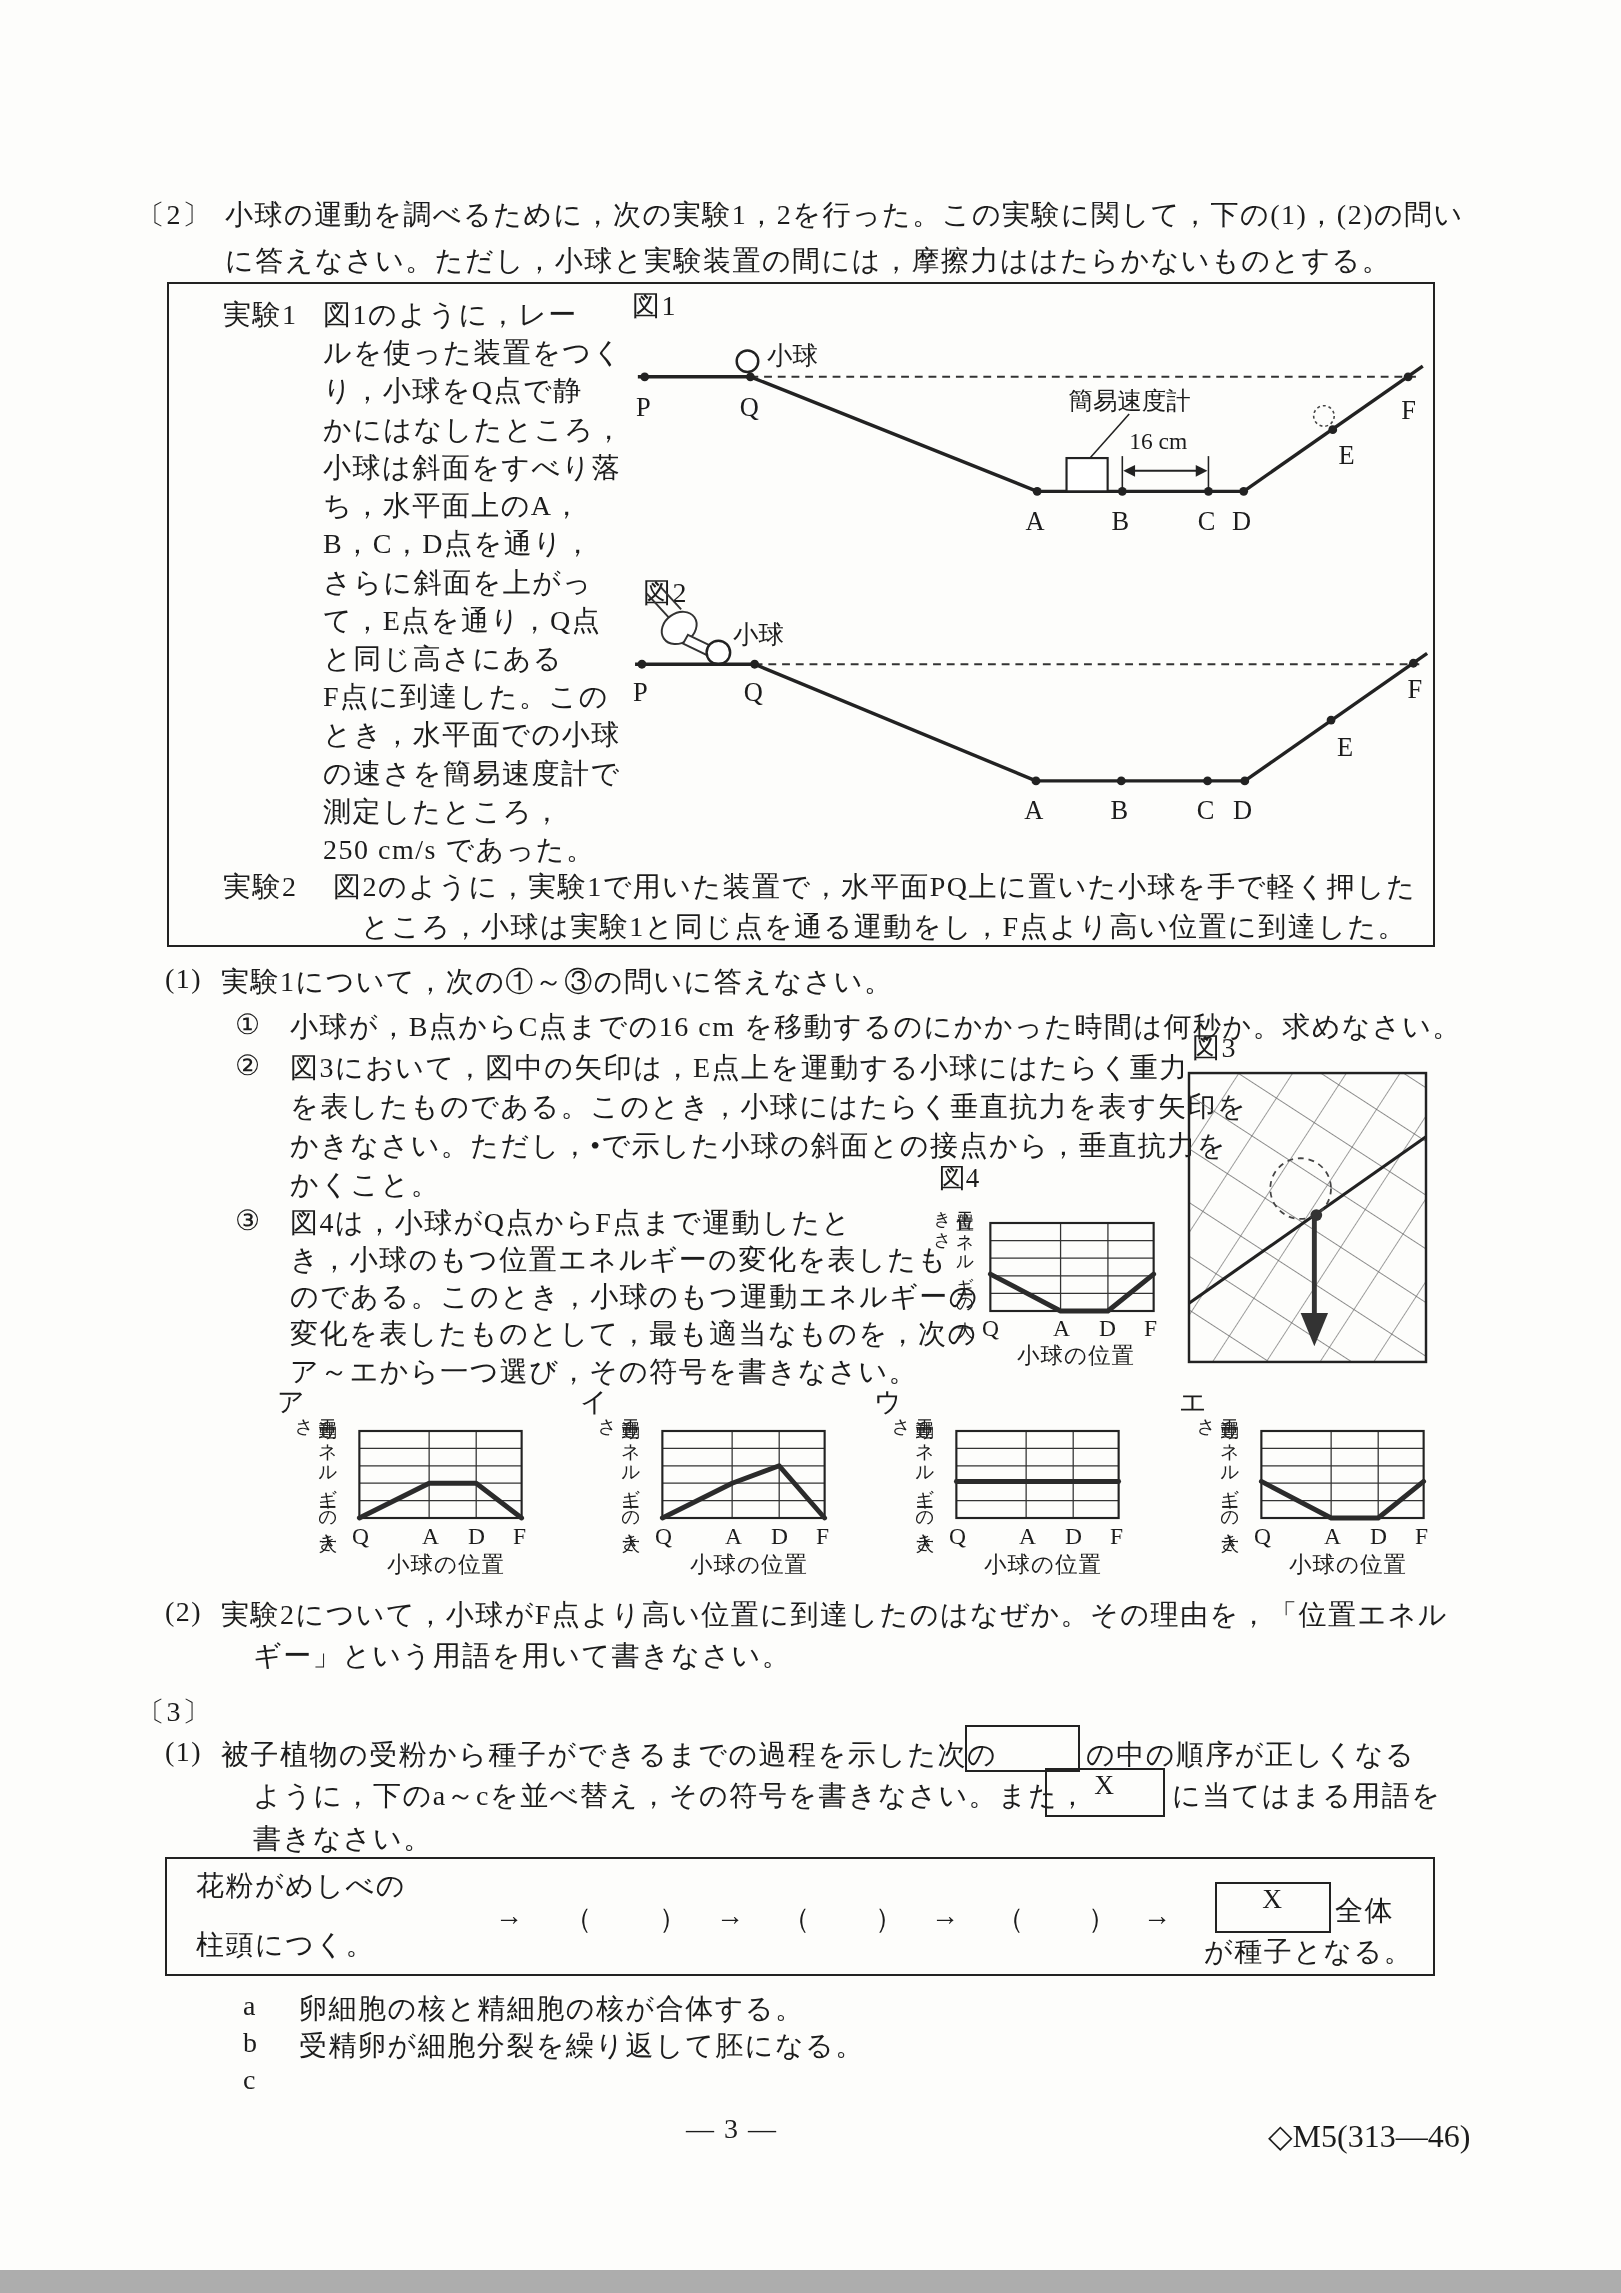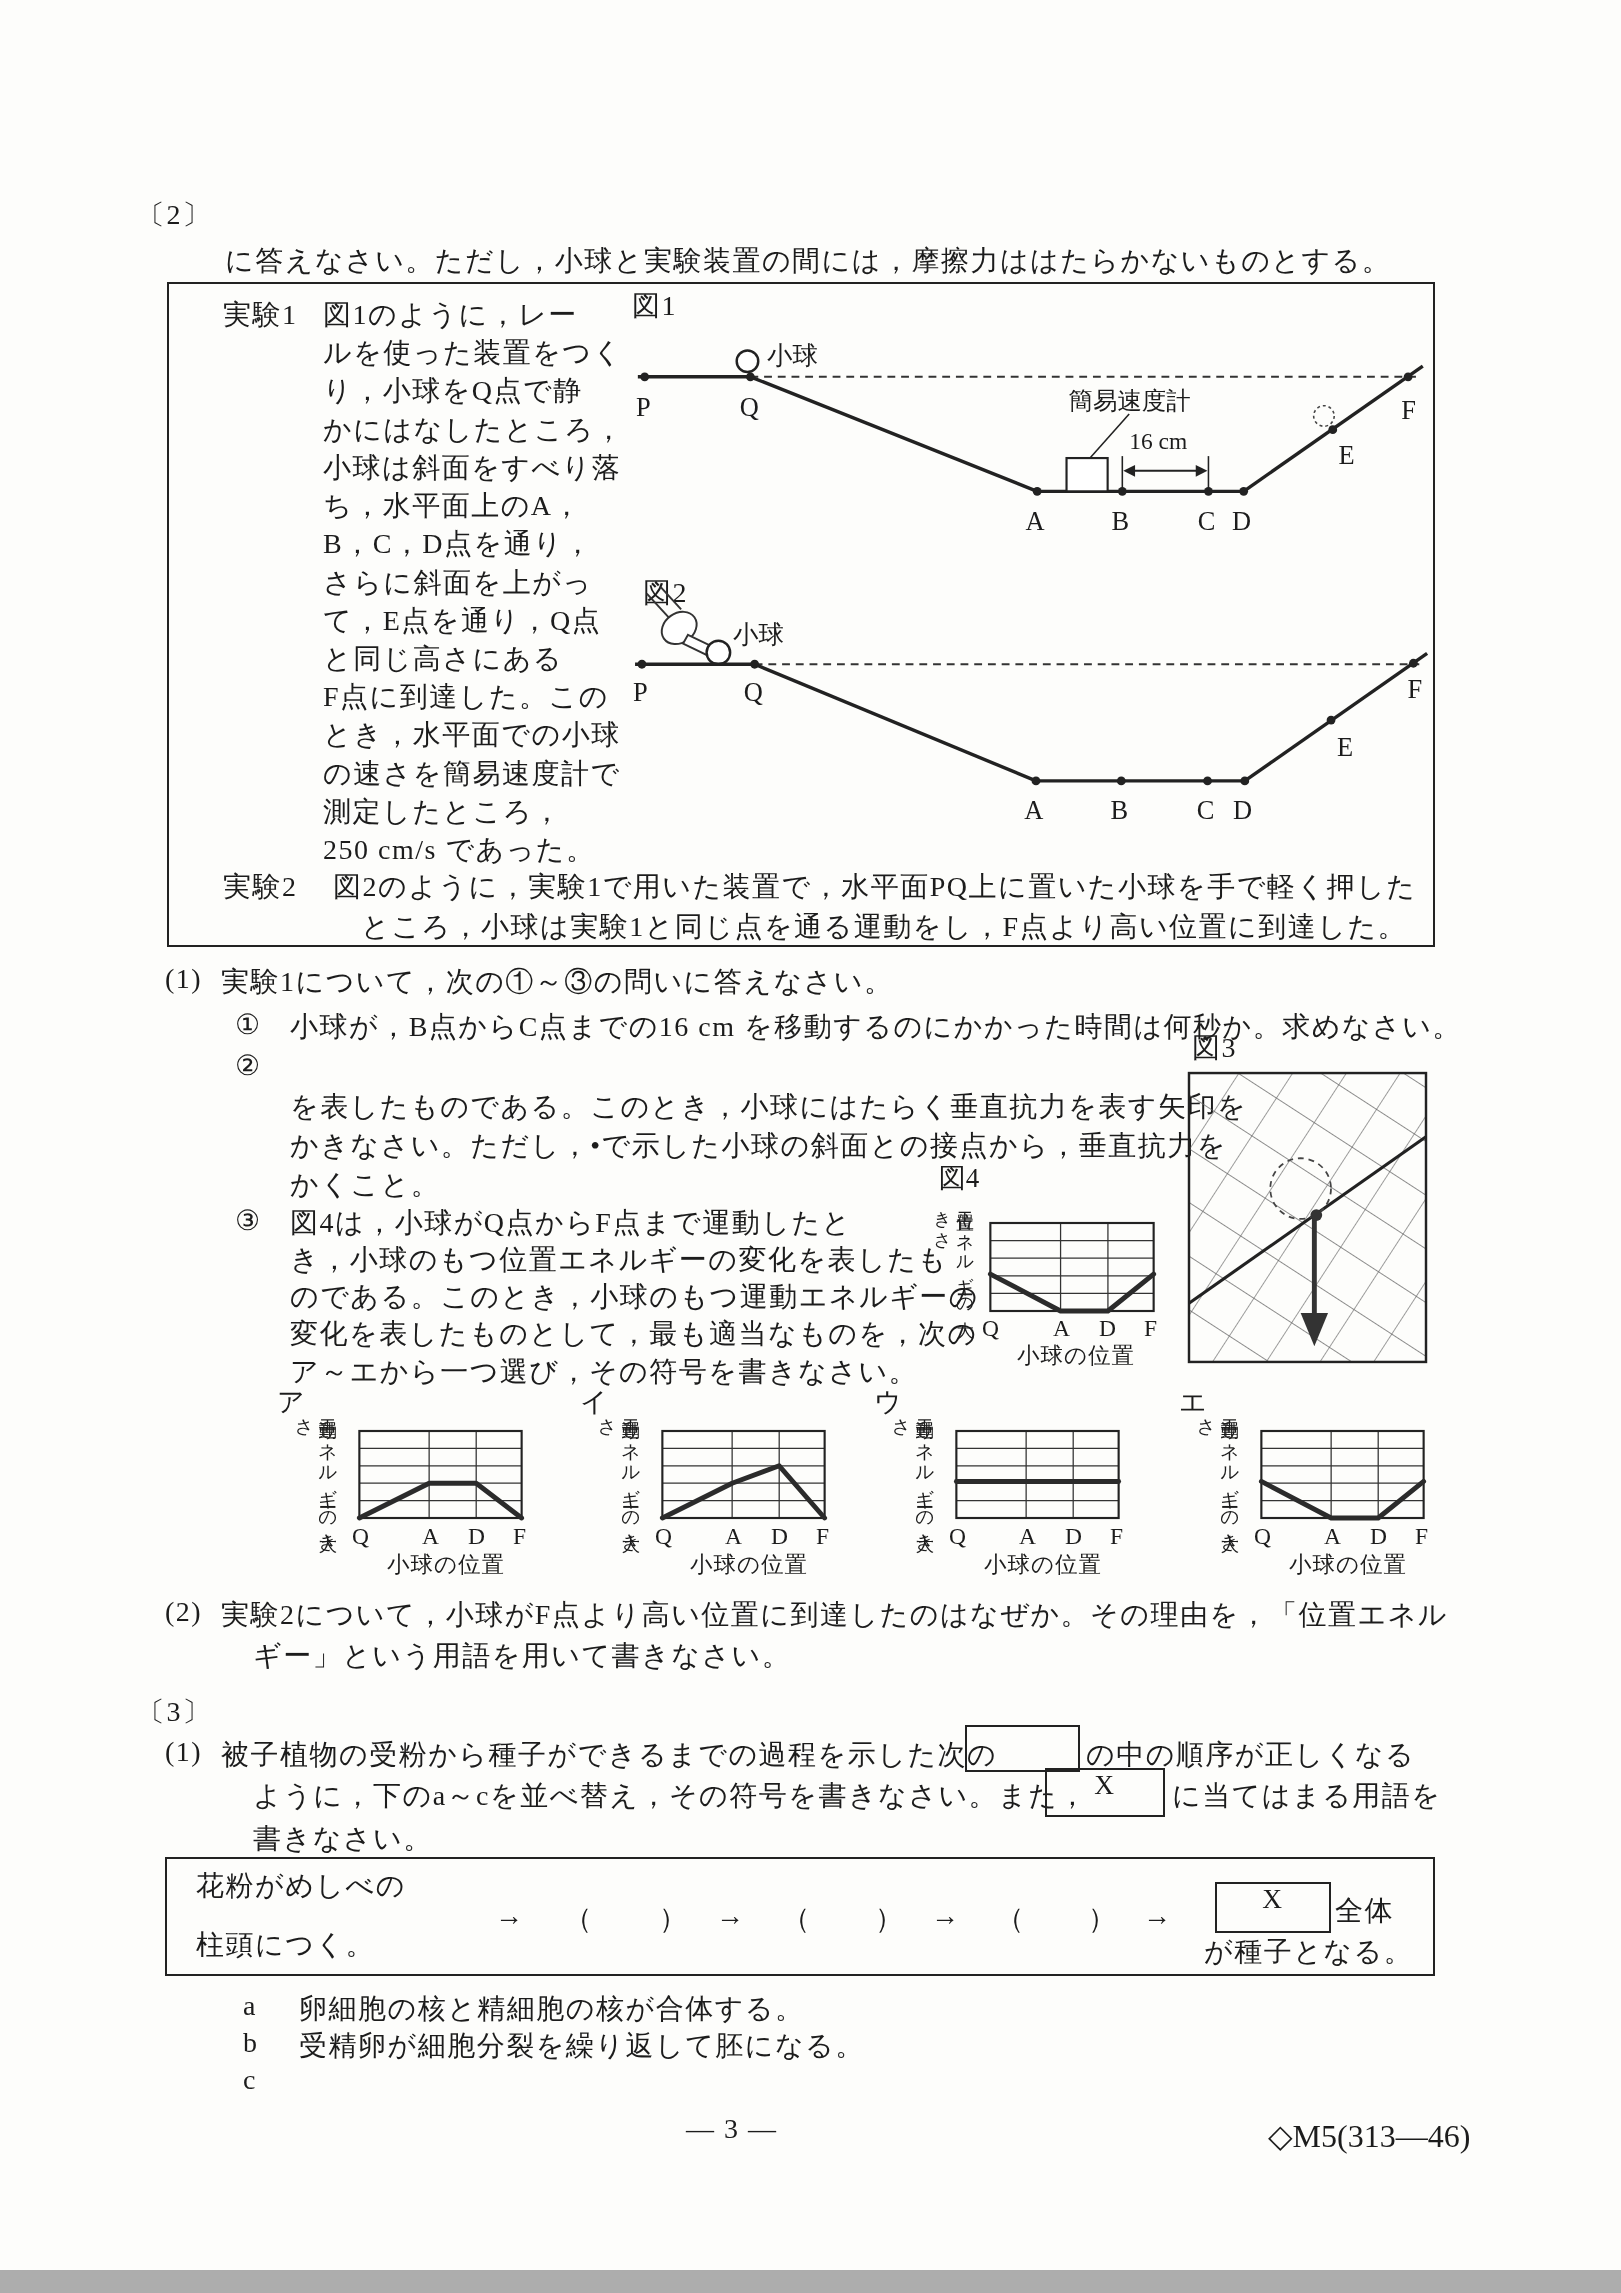--- a/index.html
+++ b/index.html
@@ -18,20 +18,21 @@
   svg{position:absolute;overflow:visible;}
   svg text{font-family:"Liberation Serif","DejaVu Serif",serif;fill:#1c1c1c;}
   .scanbar{position:absolute;left:0;top:2270px;width:1621px;height:23.5px;background:#adadad;}
 </style>
 </head>
 <body>
 
 <div class="page">
 
   <div class="t" style="left:137px;top:196px">〔2〕</div>
+  <div class="t" style="left:225px;top:196px">小球の運動を調べるために，次の実験1，2を行った。この実験に関して，下の(1)，(2)の問い</div>
   <div class="t" style="left:225px;top:242px">に答えなさい。ただし，小球と実験装置の間には，摩擦力ははたらかないものとする。</div>
 
   <div class="box" style="left:167px;top:282px;width:1264px;height:661px"></div>
 
   <div class="t" style="left:223px;top:296px">実験1</div>
   <div class="t" style="left:323px;top:296px">図1のように，レー</div>
   <div class="t" style="left:323px;top:334px">ルを使った装置をつく</div>
   <div class="t" style="left:323px;top:372px">り，小球をQ点で静</div>
   <div class="t" style="left:323px;top:411px">かにはなしたところ，</div>
   <div class="t" style="left:323px;top:449px">小球は斜面をすべり落</div>
@@ -118,20 +119,21 @@
     <text x="1258" y="836" font-size="27">D</text>
     <text x="1364" y="772" font-size="27">E</text>
     <text x="1436" y="712" font-size="27">F</text>
   </svg>
 
   <div class="t" style="left:165px;top:963px">(1)</div>
   <div class="t" style="left:221px;top:963px">実験1について，次の①～③の問いに答えなさい。</div>
   <div class="t" style="left:235px;top:1008px">①</div>
   <div class="t" style="left:290px;top:1008px">小球が，B点からC点までの16 cm を移動するのにかかった時間は何秒か。求めなさい。</div>
   <div class="t" style="left:235px;top:1049px">②</div>
+  <div class="t" style="left:290px;top:1049px">図3において，図中の矢印は，E点上を運動する小球にはたらく重力</div>
   <div class="t" style="left:290px;top:1088px">を表したものである。このとき，小球にはたらく垂直抗力を表す矢印を</div>
   <div class="t" style="left:290px;top:1127px">かきなさい。ただし，•で示した小球の斜面との接点から，垂直抗力を</div>
   <div class="t" style="left:290px;top:1166px">かくこと。</div>
   <div class="t" style="left:235px;top:1204px">③</div>
   <div class="t" style="left:290px;top:1204px">図4は，小球がQ点からF点まで運動したと</div>
   <div class="t" style="left:290px;top:1241px">き，小球のもつ位置エネルギーの変化を表したも</div>
   <div class="t" style="left:290px;top:1278px">のである。このとき，小球のもつ運動エネルギーの</div>
   <div class="t" style="left:290px;top:1315px">変化を表したものとして，最も適当なものを，次の</div>
   <div class="t" style="left:290px;top:1353px">ア～エから一つ選び，その符号を書きなさい。</div>
 

